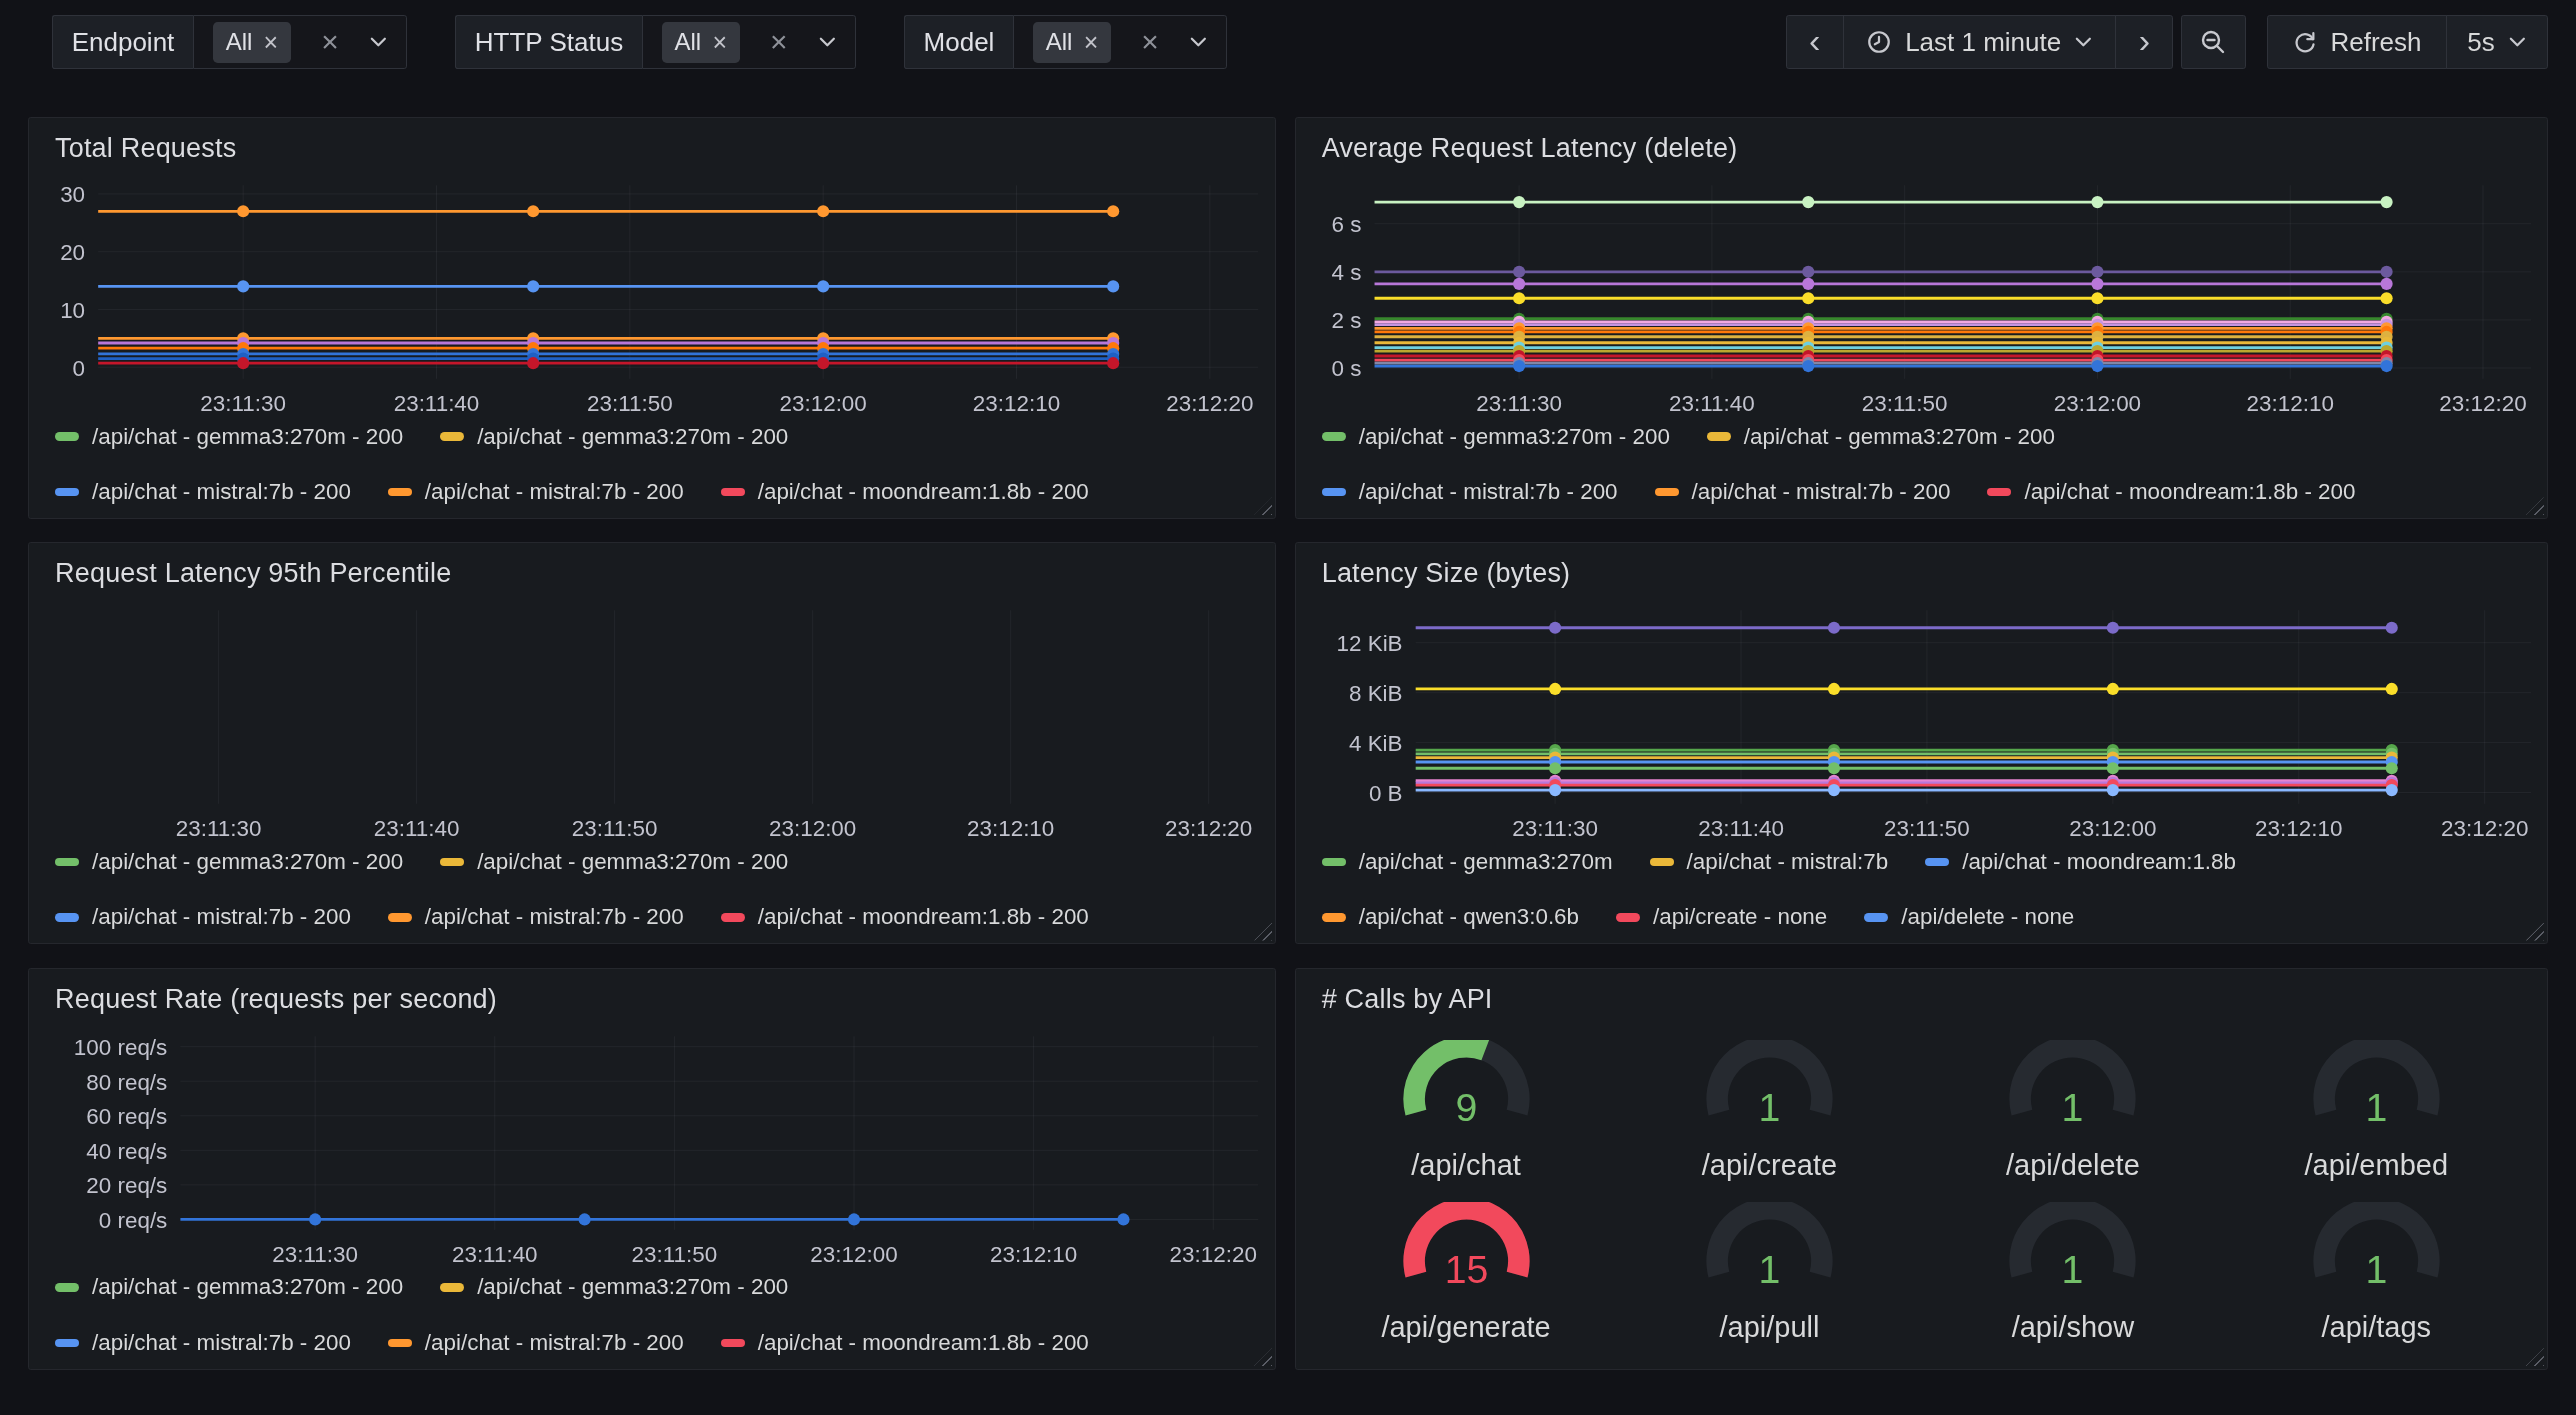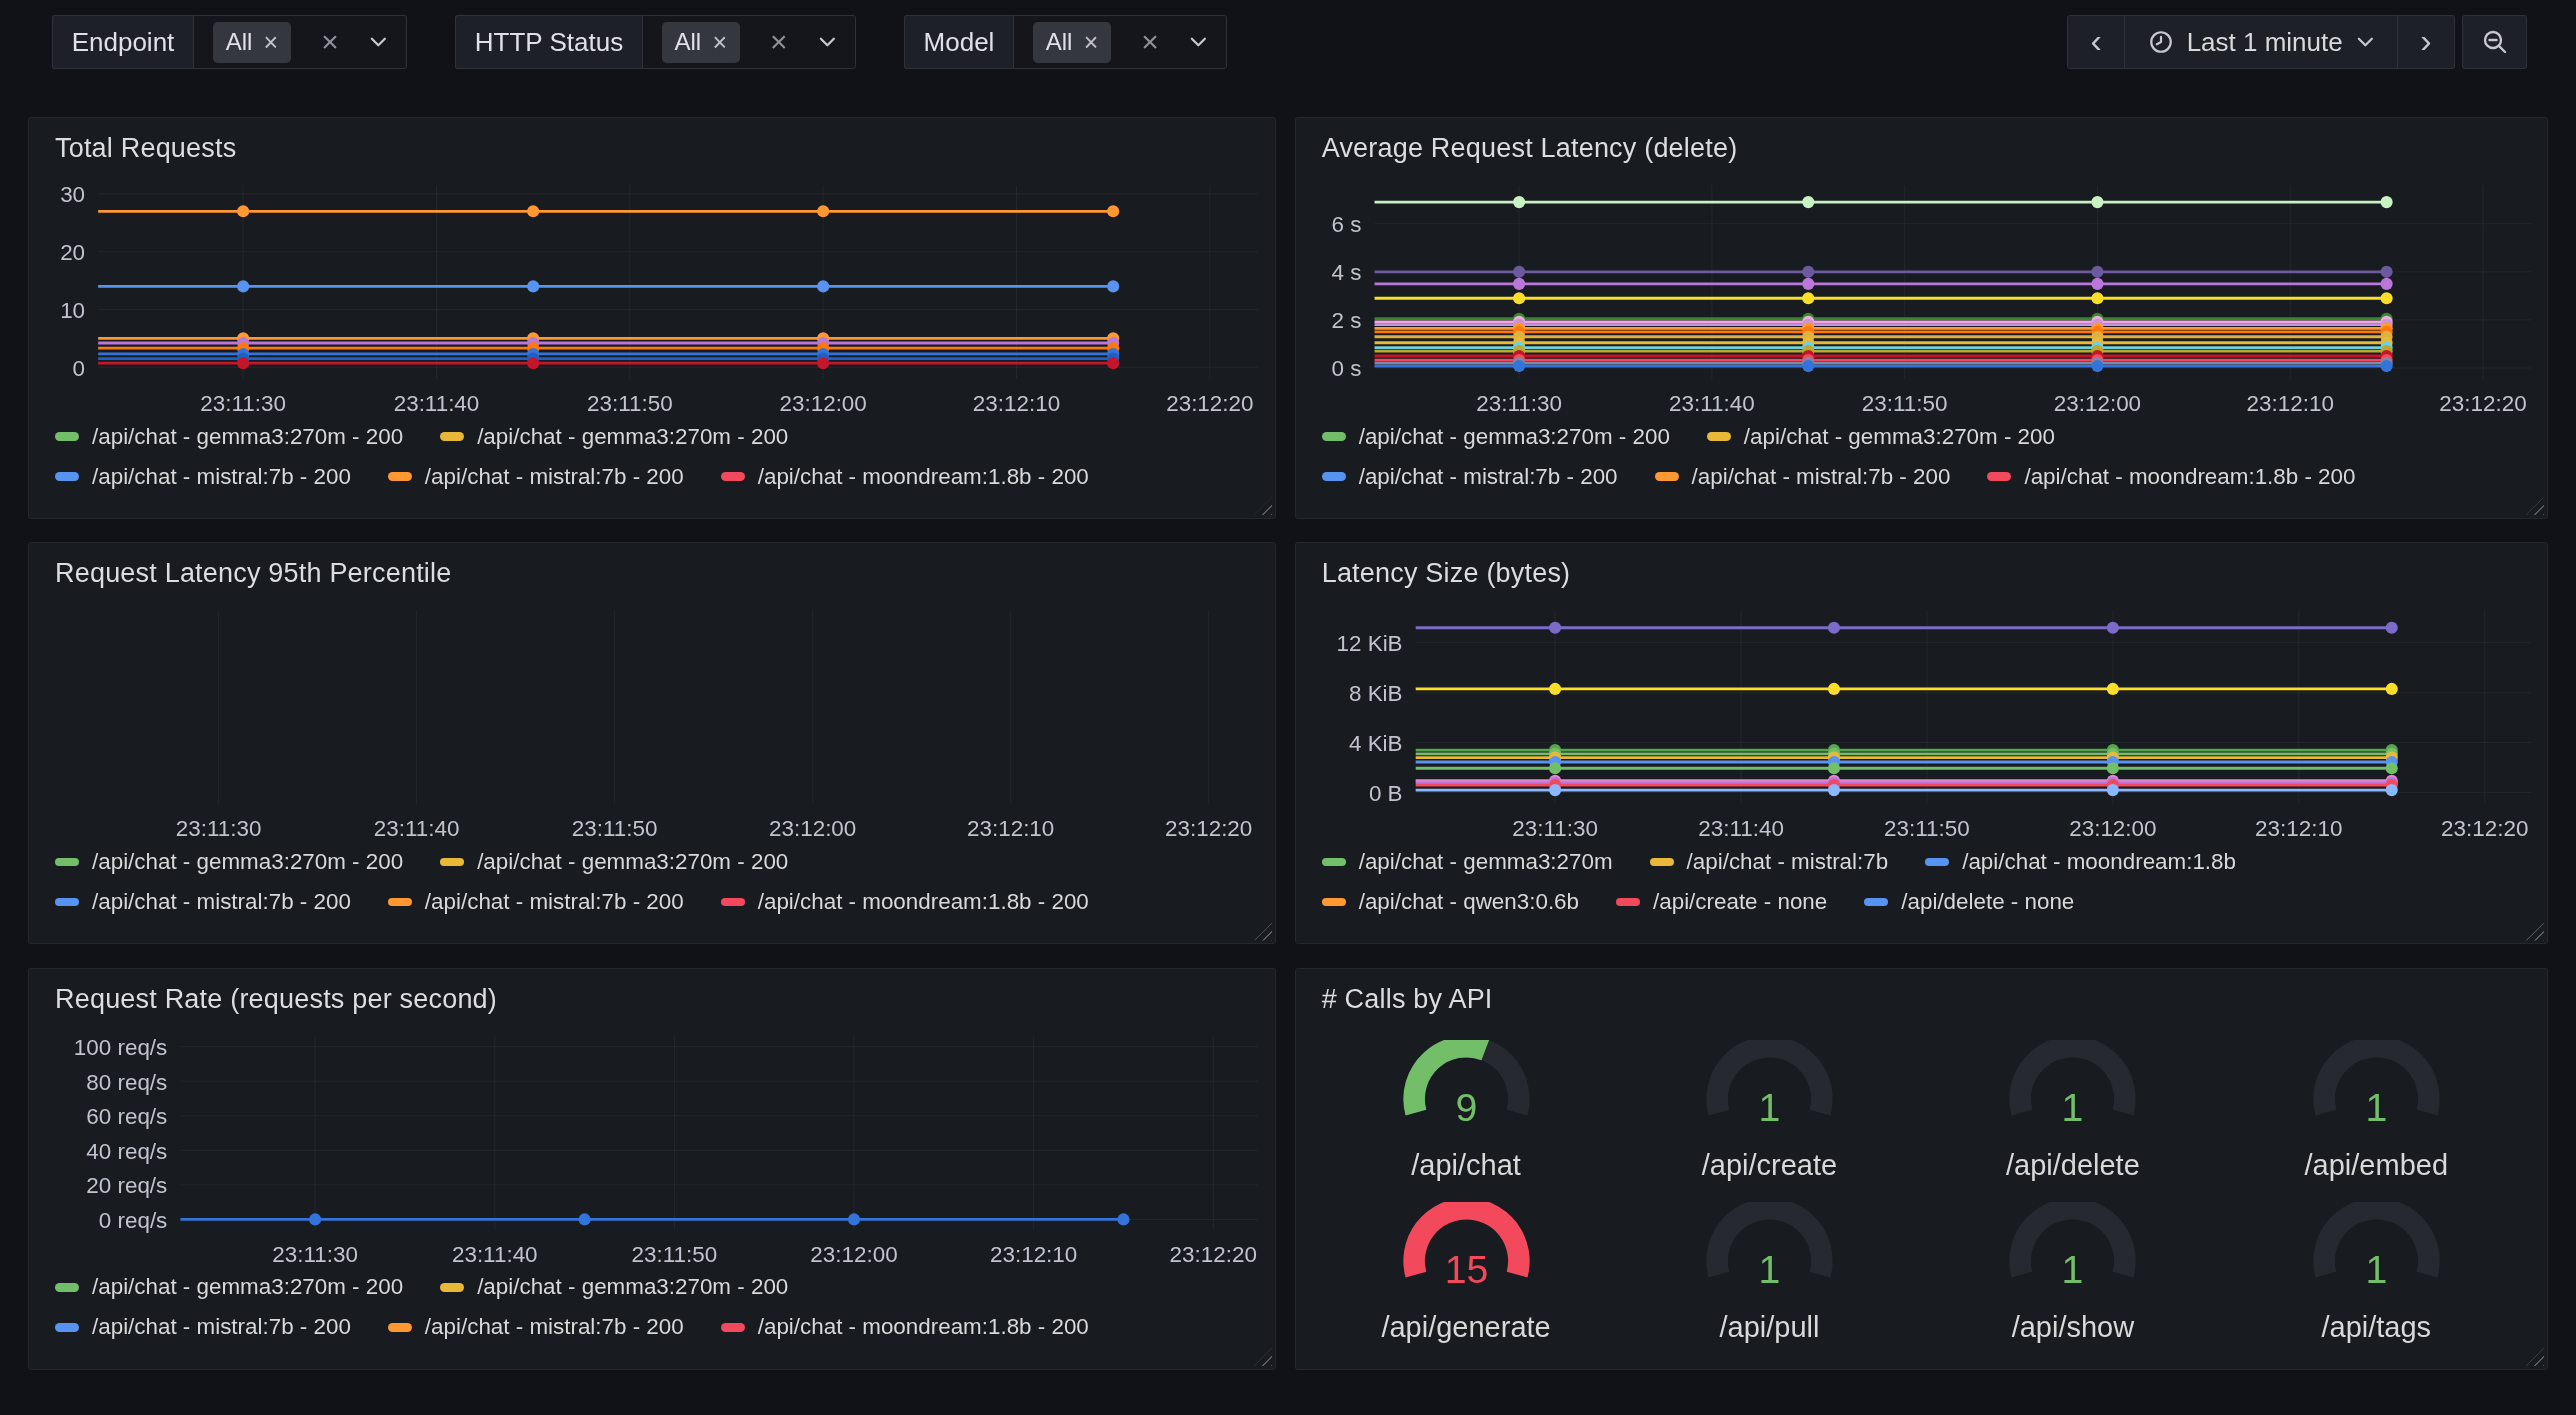--- a/index.html
+++ b/index.html
@@ -37,21 +37,21 @@
   .grid { position:absolute; top:117px; left:28px; display:grid;
           grid-template-columns:1248px 1253px; grid-template-rows:402px 402px 402px;
           column-gap:18.7px; row-gap:23.4px; }
   .panel { background:#181B1F; border:0.9px solid #25272D; border-radius:2.8px;
            position:relative; display:flex; flex-direction:column; overflow:hidden; }
   .panel-title { height:56px; padding:15px 26px 0; font-size:27px; font-weight:500;
                  color:#DCDDE1; letter-spacing:0.2px; }
   .chart-area { flex:1; position:relative; }
   .chart-area svg { position:absolute; inset:0; }
   .legend { height:98px; padding:3.7px 26px 13px; display:flex; flex-direction:column;
-            justify-content:flex-start; gap:14px; }
+            justify-content:space-between; gap:14px; }
   .legend-row { display:flex; gap:37px; }
   .legend-item { display:flex; align-items:center; gap:13px; color:#D8D9DA;
                  font-size:22.4px; cursor:pointer; white-space:nowrap; }
   .legend-chip { width:24px; height:8.4px; border-radius:4.7px; flex:0 0 auto; }
   .resize-handle { position:absolute; right:2.8px; bottom:2.8px; width:18px; height:18px;
       background:repeating-linear-gradient(135deg, transparent, transparent 4.7px, #5A5D66 4.7px, #5A5D66 6.5px);
       clip-path:polygon(100% 0, 100% 100%, 0 100%); cursor:nwse-resize; }
   
   .gauge-grid { flex:1; display:grid; grid-template-columns:repeat(4,1fr);
                 grid-template-rows:1fr 1fr; padding:5.6px 18.7px 15px; }
@@ -133,20 +133,35 @@
       </div>
     </div>
     <div class="gap8"></div>
     <div class="btn single" style="width:65px">
       <svg width="28" height="28" viewBox="0 0 28 28">
         <circle class="icon-stroke" cx="12" cy="12" r="8"></circle>
         <path class="icon-stroke" d="M8.5 12 L15.5 12 M18 18 L24 24"></path>
       </svg>
     </div>
     <div class="gap22"></div>
+    <div class="grp">
+      <div class="btn" style="padding:0 24px">
+        <svg width="26" height="26" viewBox="0 0 28 28">
+          <path class="icon-stroke" d="M22.5 11 A9.2 9.2 0 1 0 23.2 16.5"></path>
+          <path class="icon-stroke" d="M23 4.5 L23 11 L16.5 11"></path>
+        </svg>
+        <span>Refresh</span>
+      </div>
+      <div class="btn" style="padding:0 20.6px">
+        <span>5s</span>
+        <svg width="18.7" height="13" viewBox="0 0 20 14">
+          <path class="icon-stroke" d="M3 3 L10 10 L17 3"></path>
+        </svg>
+      </div>
+    </div>
   </div>
 </div>
 
 <div class="grid">
 
   <div class="panel">
     <div class="panel-title">Total Requests</div>
     <div class="chart-area">
         <svg width="1246" height="246" viewBox="0 0 1333 263">
           <line x1="229.125" y1="12" x2="229.125" y2="219" stroke="rgba(204,204,220,0.07)" stroke-width="1"></line>

